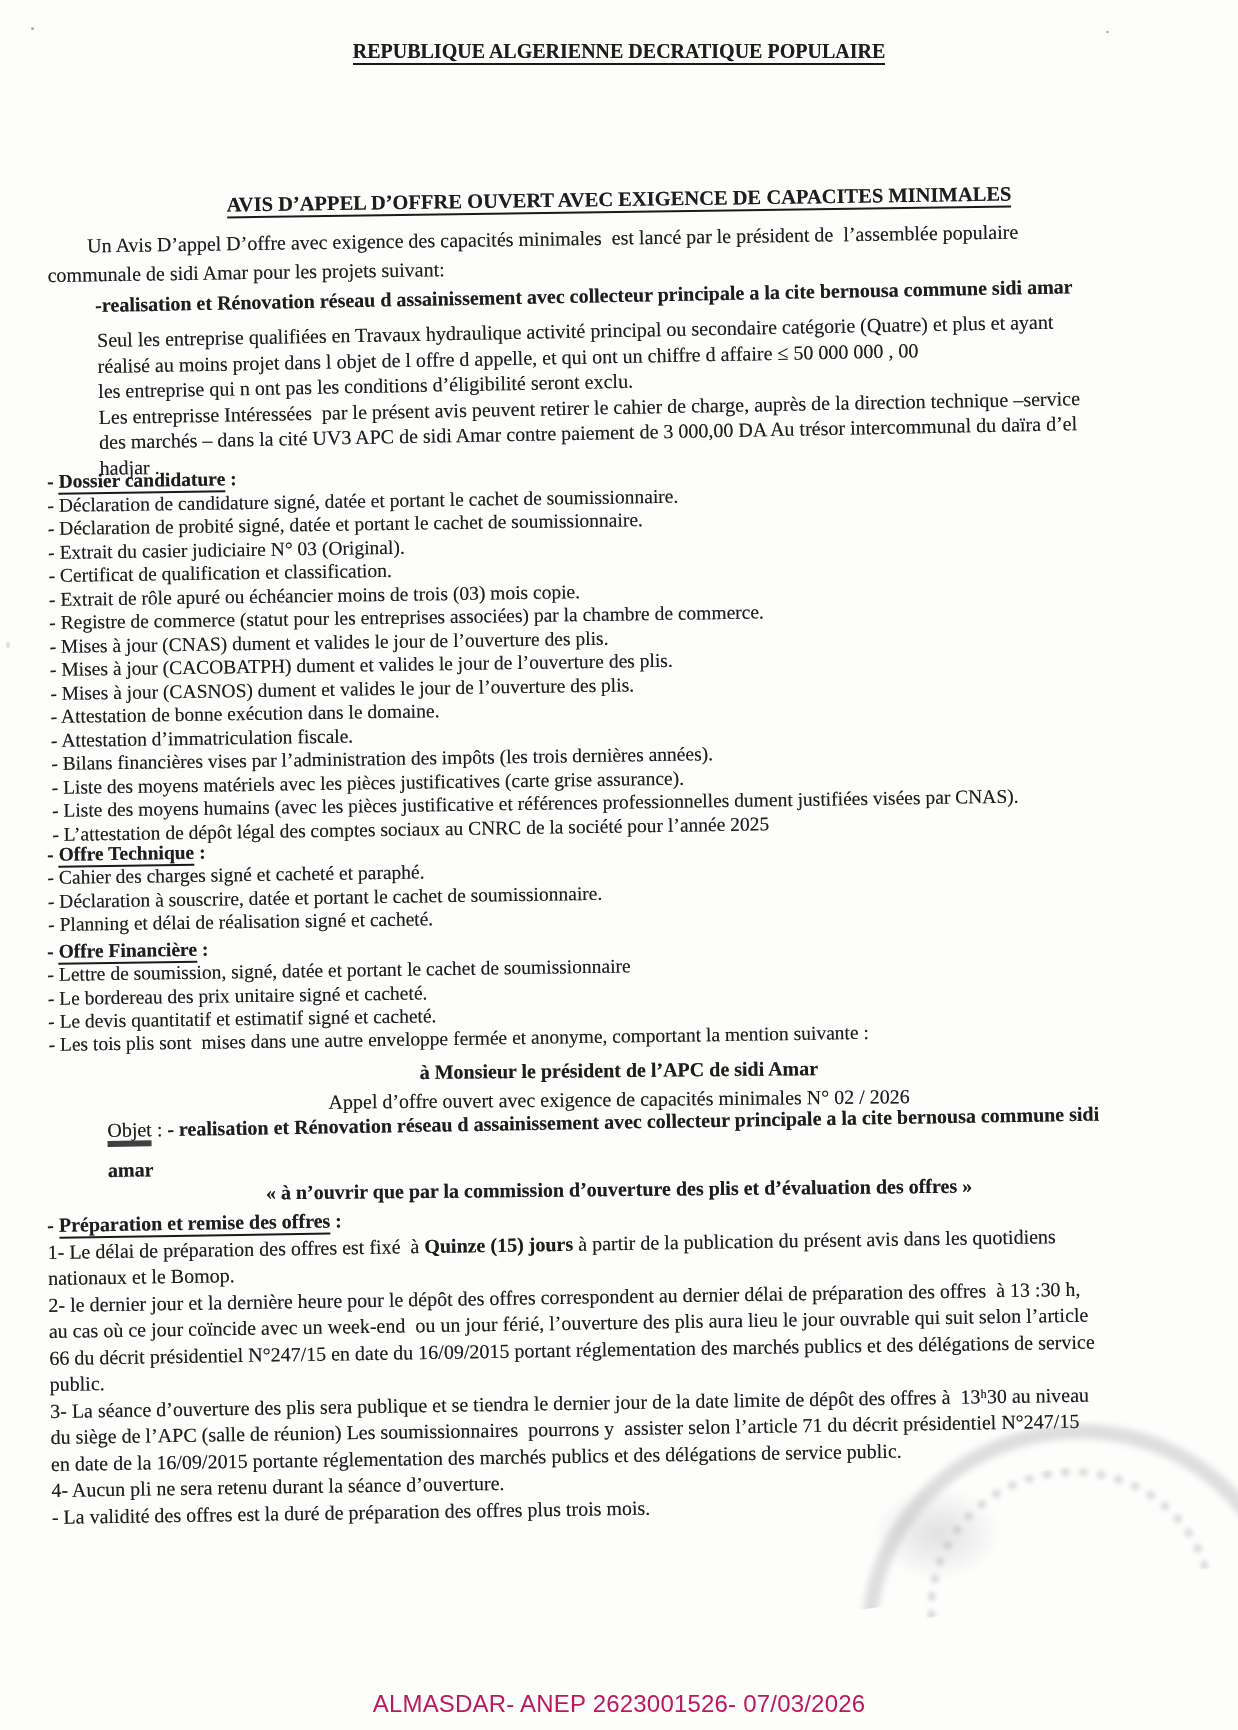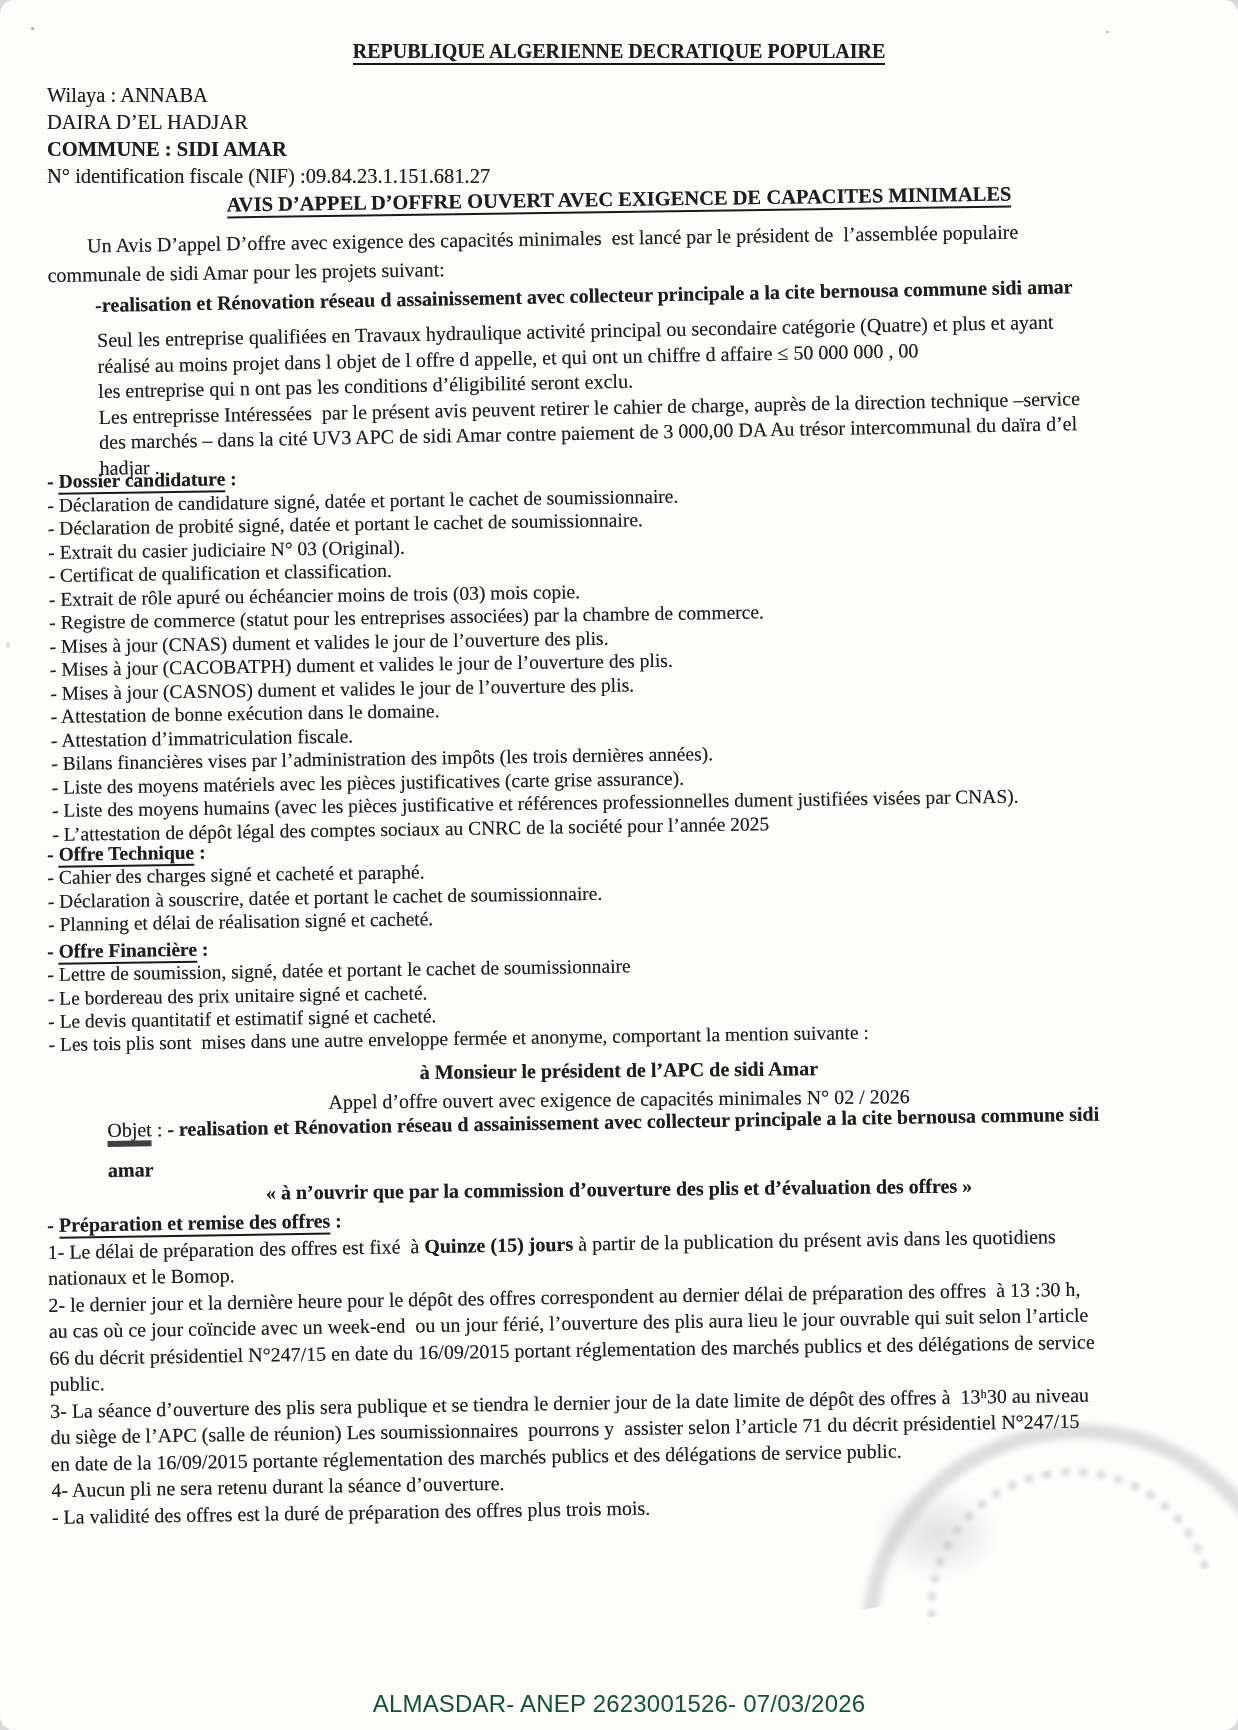--- a/index.html
+++ b/index.html
@@ -5,21 +5,20 @@
   html,body{margin:0;padding:0;background:#d9d9d9;}
   .page{
     position:relative;
     width:1238px;height:1730px;
     margin:0 auto;
     background:#fdfdfc;
     overflow:hidden;
     font-family:"Liberation Serif", serif;
     color:#1e1e1e;
     text-shadow:0 0 .4px rgba(20,20,20,.55);
-    border-radius:14px;
   }
   .abs{position:absolute;}
   .center{left:0;width:100%;text-align:center;}
   .b{font-weight:bold;}
   .u{border-bottom:2px solid #1a1a1a;padding-bottom:1px;}
   .line{white-space:pre-wrap;}
 
   
   .republic{top:40px;font-size:20px;}
   .agency{top:82px;left:47px;font-size:20.5px;line-height:27px;}
@@ -47,43 +46,37 @@
   .prep{top:1212px;left:47px;width:1105px;font-size:20px;line-height:26.5px;transform:rotate(-0.9deg);transform-origin:left top;}
 
   
   .stamp{position:absolute;left:842px;top:1406px;width:450px;height:195px;opacity:.55;pointer-events:none;}
   .stamp-arc{position:absolute;border-radius:50%;}
   .a1{left:20px;top:18px;width:400px;height:380px;border:15px solid rgba(105,105,112,.38);clip-path:inset(0 0 62% 0);filter:blur(3px);transform:rotate(-8deg);}
   .a2{left:85px;top:62px;width:270px;height:260px;border:9px dotted rgba(110,110,118,.42);clip-path:inset(0 0 55% 0);filter:blur(2px);transform:rotate(-10deg);}
   .stamp-blob{position:absolute;left:30px;top:80px;width:130px;height:95px;background:radial-gradient(ellipse at center, rgba(118,118,126,.38), rgba(118,118,126,0) 70%);filter:blur(3px);}
 
   
-  .footer{top:1690px;font-family:"Liberation Sans", sans-serif;font-size:24px;letter-spacing:.2px;text-shadow:none;color:#14532d;}
+  .footer{top:1690px;font-family:"Liberation Sans", sans-serif;font-size:24px;letter-spacing:.2px;text-shadow:none;color:#be185d;}
 
   
   .speck{position:absolute;background:rgba(90,90,95,.5);border-radius:50%;}
   .s1{left:31px;top:27px;width:3px;height:3px;}
   .s2{left:1106px;top:31px;width:3px;height:2px;}
   .s3{left:6px;top:642px;width:4px;height:6px;opacity:.35;}
 </style>
 </head>
 <body>
 
 <div class="page">
 
   <div class="abs center republic">
     <span class="b u">REPUBLIQUE ALGERIENNE DECRATIQUE POPULAIRE</span>
   </div>
 
-  <div class="abs agency">
-    <div class="line">Wilaya : ANNABA</div>
-    <div class="line">DAIRA D’EL HADJAR</div>
-    <div class="line b">COMMUNE : SIDI AMAR</div>
-    <div class="line">N° identification fiscale (NIF) :09.84.23.1.151.681.27</div>
-  </div>
 
   <div class="abs center notice-title">
     <span class="b u">AVIS D’APPEL D’OFFRE OUVERT AVEC EXIGENCE DE CAPACITES MINIMALES</span>
   </div>
 
   <div class="abs intro">
     <div class="line l1">Un Avis D’appel D’offre avec exigence des capacités minimales  est lancé par le président de  l’assemblée populaire</div>
     <div class="line">communale de sidi Amar pour les projets suivant:</div>
   </div>
 

